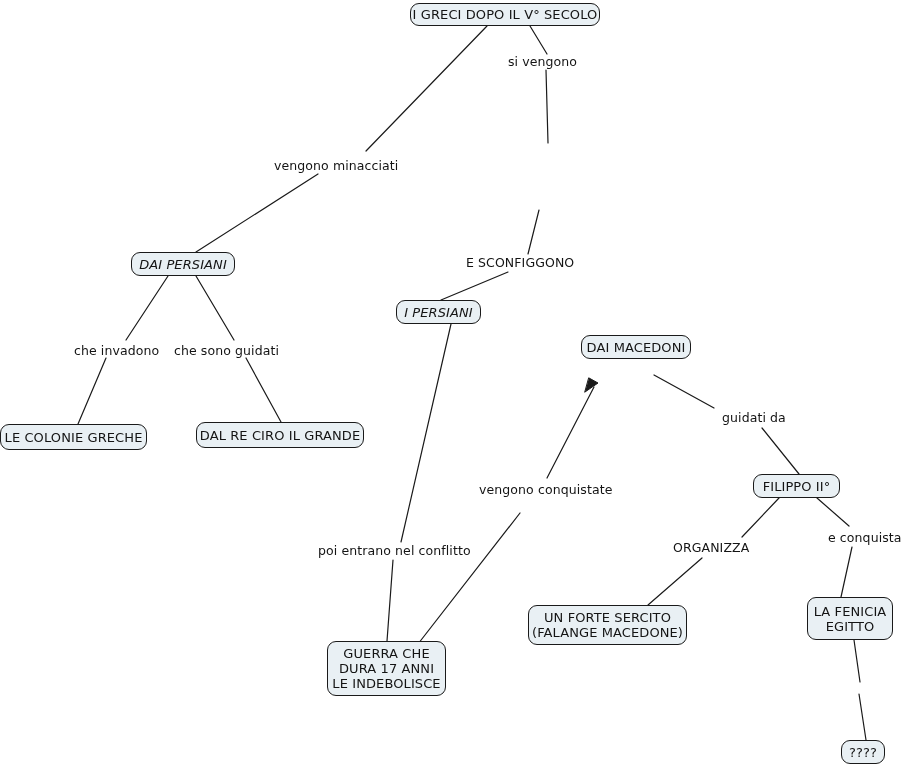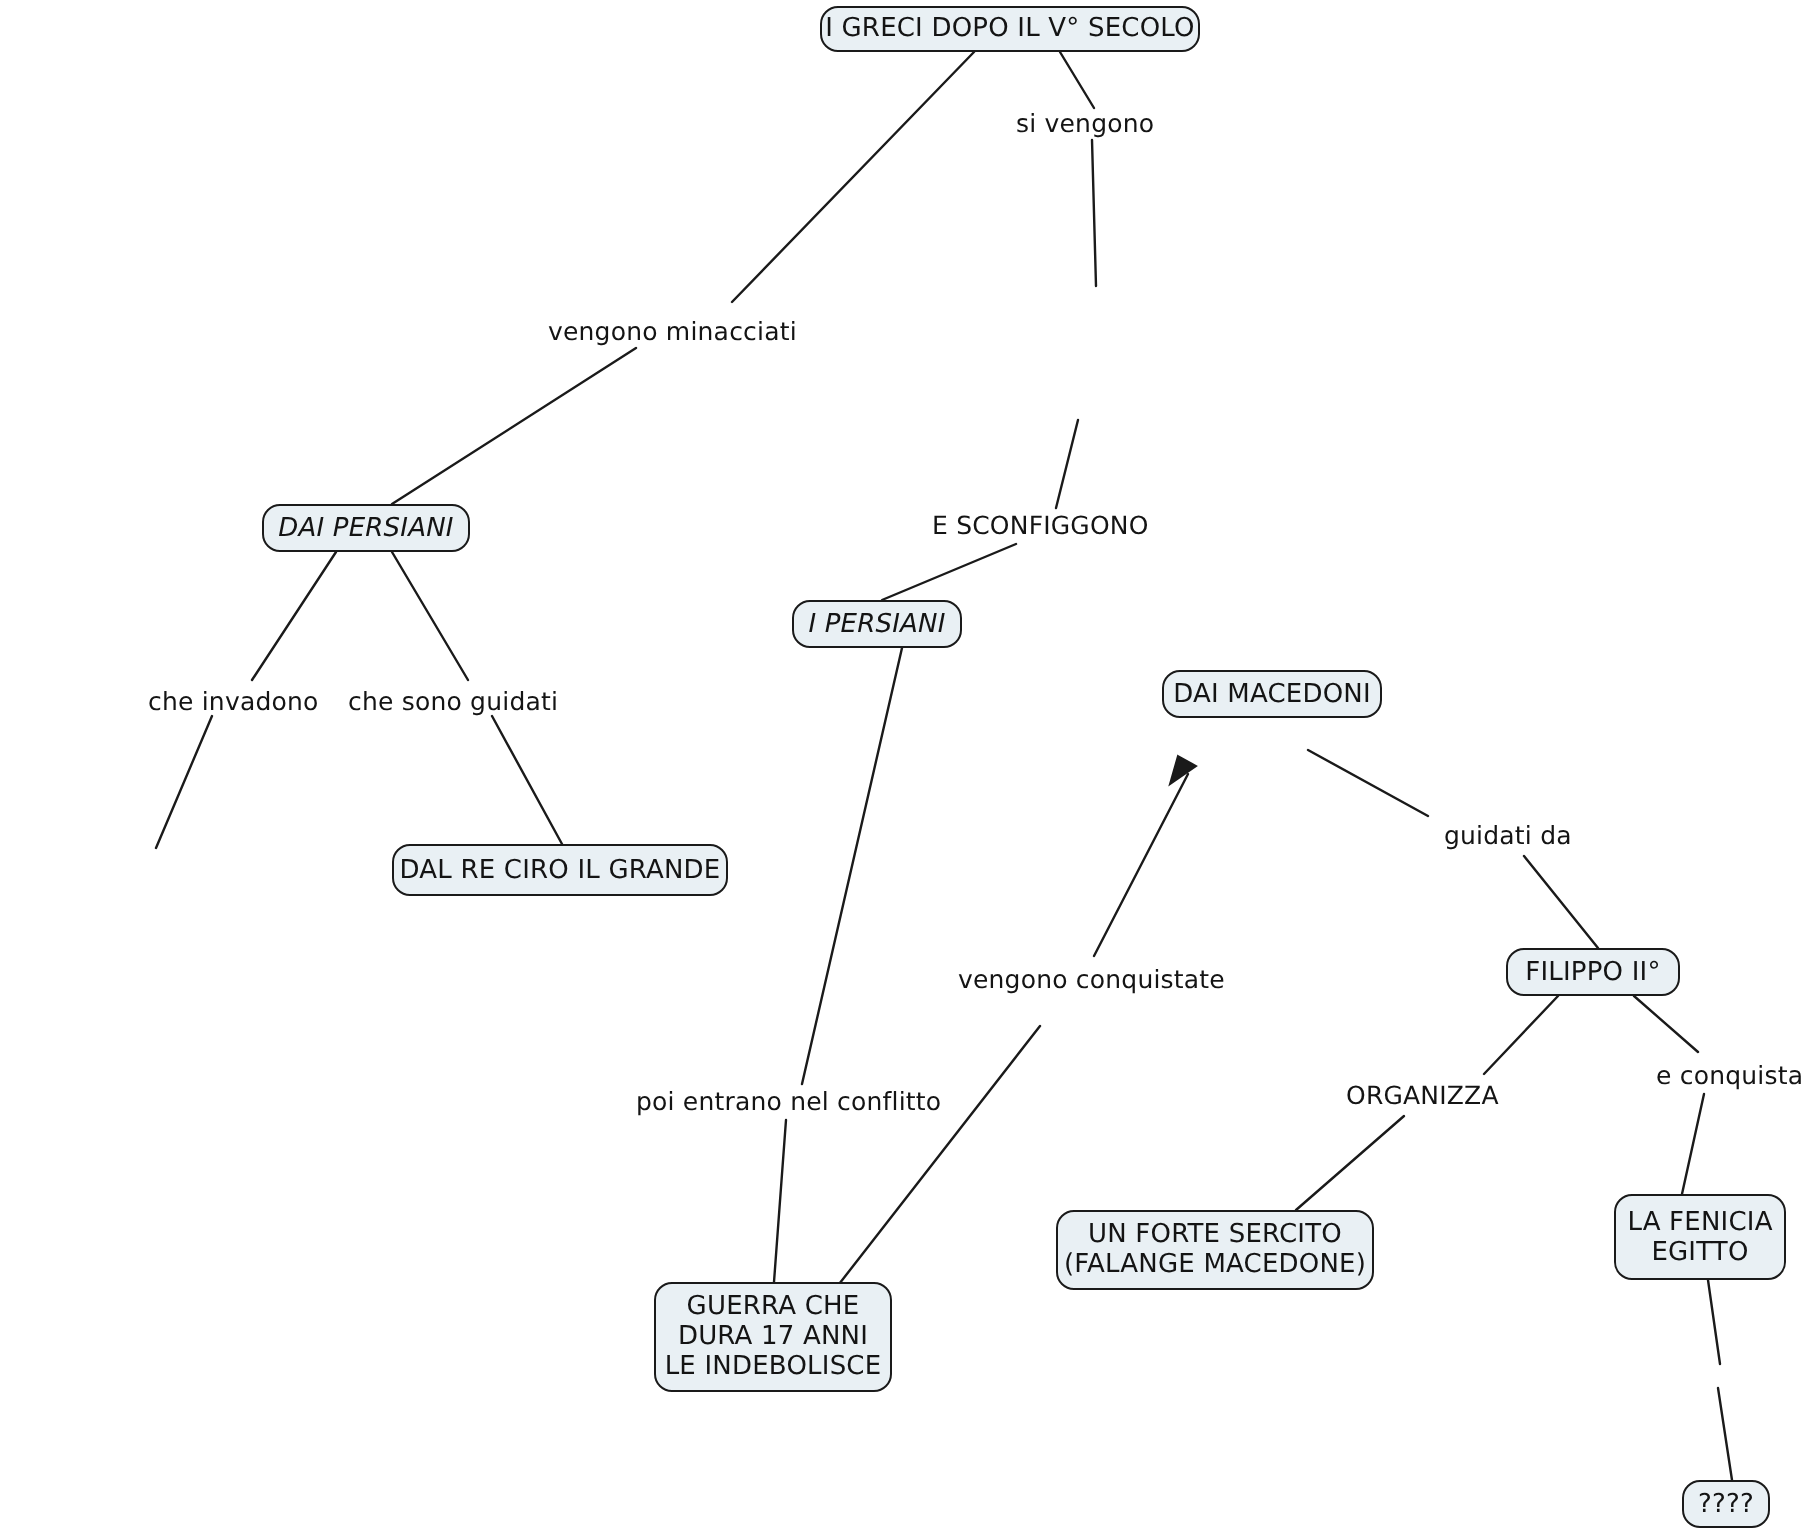--- a/index.html
+++ b/index.html
@@ -96,20 +96,21 @@
       <line x1="854" y1="640" x2="860" y2="682"></line>
       <line x1="859" y1="694" x2="866" y2="740"></line>
     </g>
   </svg>
 
   <div class="node" style="left:410px; top:3px; width:190px; height:23px;">I GRECI DOPO IL V° SECOLO</div>
 
 
   <div class="node" style="left:131px; top:252px; width:104px; height:24px;font-style:italic;">DAI PERSIANI</div>
 
+  <div class="node" style="left:0px; top:424px; width:147px; height:26px;">LE COLONIE GRECHE</div>
 
   <div class="node" style="left:196px; top:422px; width:168px; height:26px;">DAL RE CIRO IL GRANDE</div>
 
   <div class="node" style="left:396px; top:300px; width:85px; height:24px;font-style:italic;">I PERSIANI</div>
 
   <div class="node" style="left:545px; top:335px; width:110px; height:24px;margin-left:36px;">DAI MACEDONI</div>
 
   <div class="node" style="left:753px; top:474px; width:87px; height:24px;">FILIPPO II°</div>
 
   <div class="node" style="left:528px; top:605px; width:159px; height:40px;">UN FORTE SERCITO

